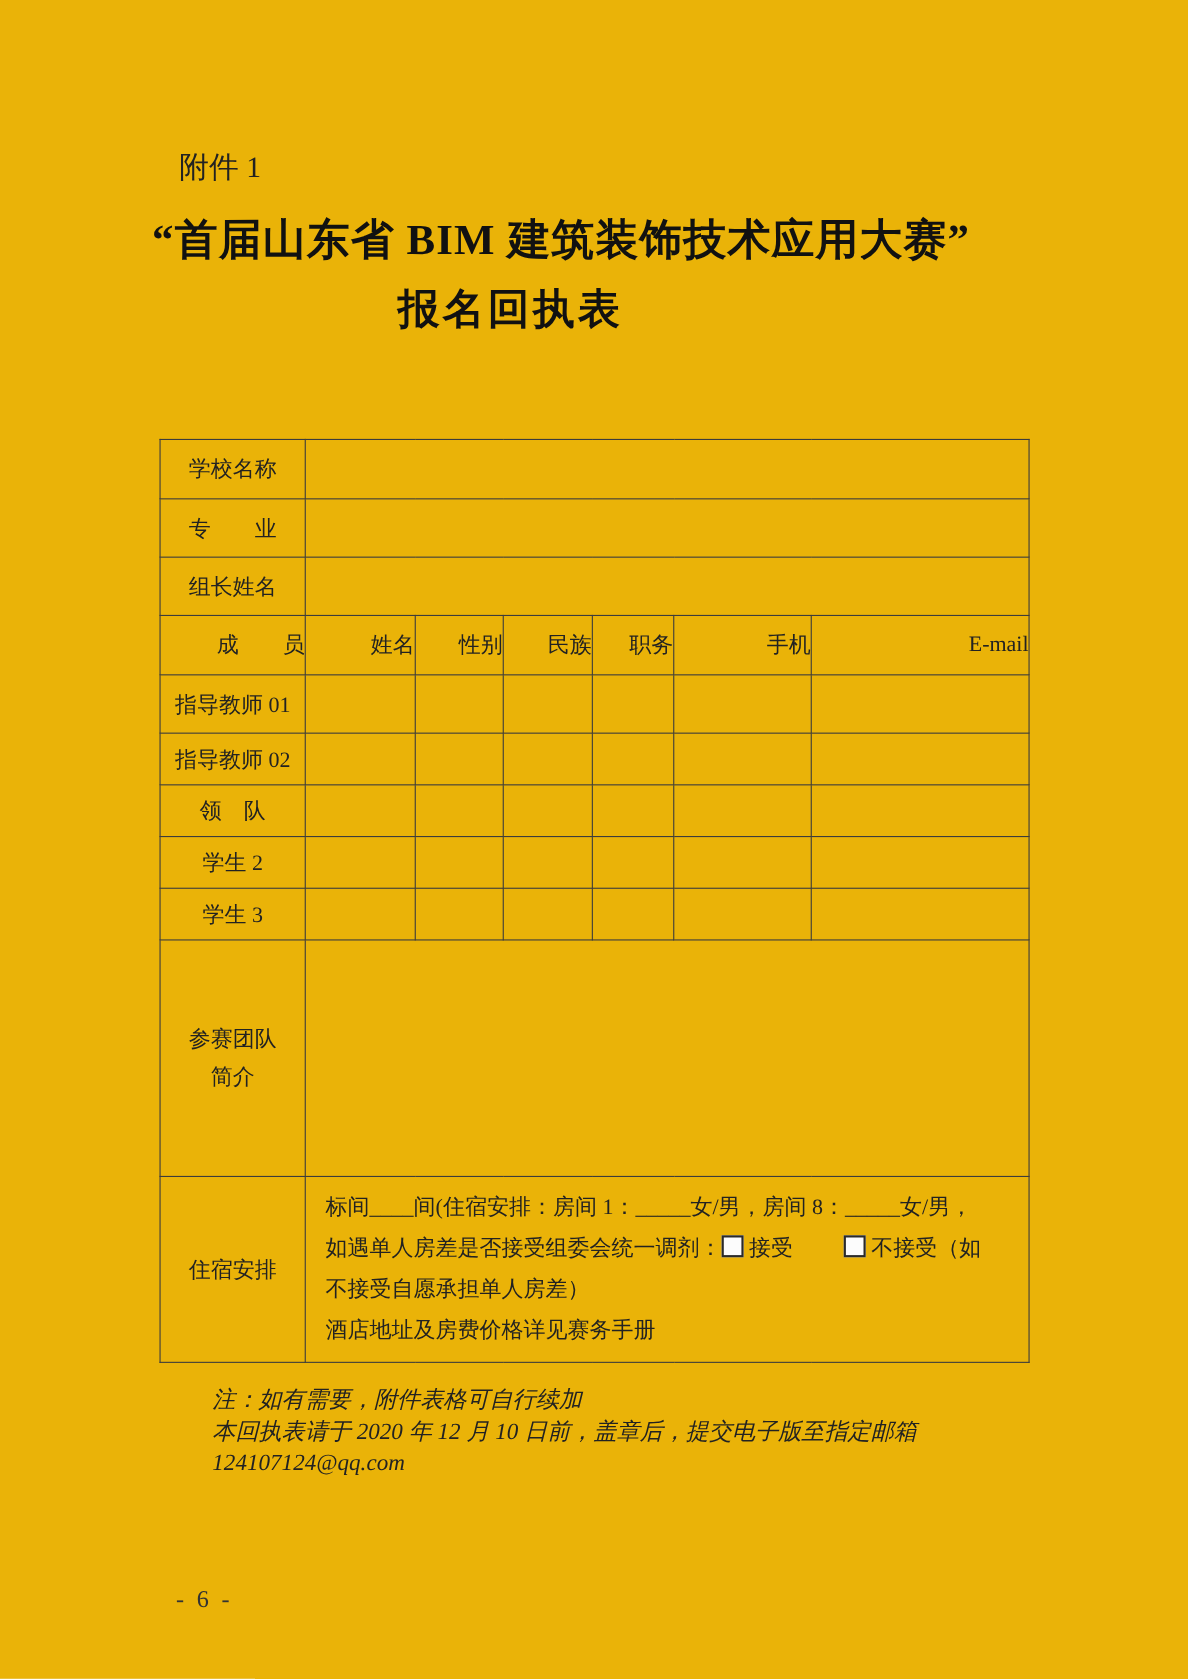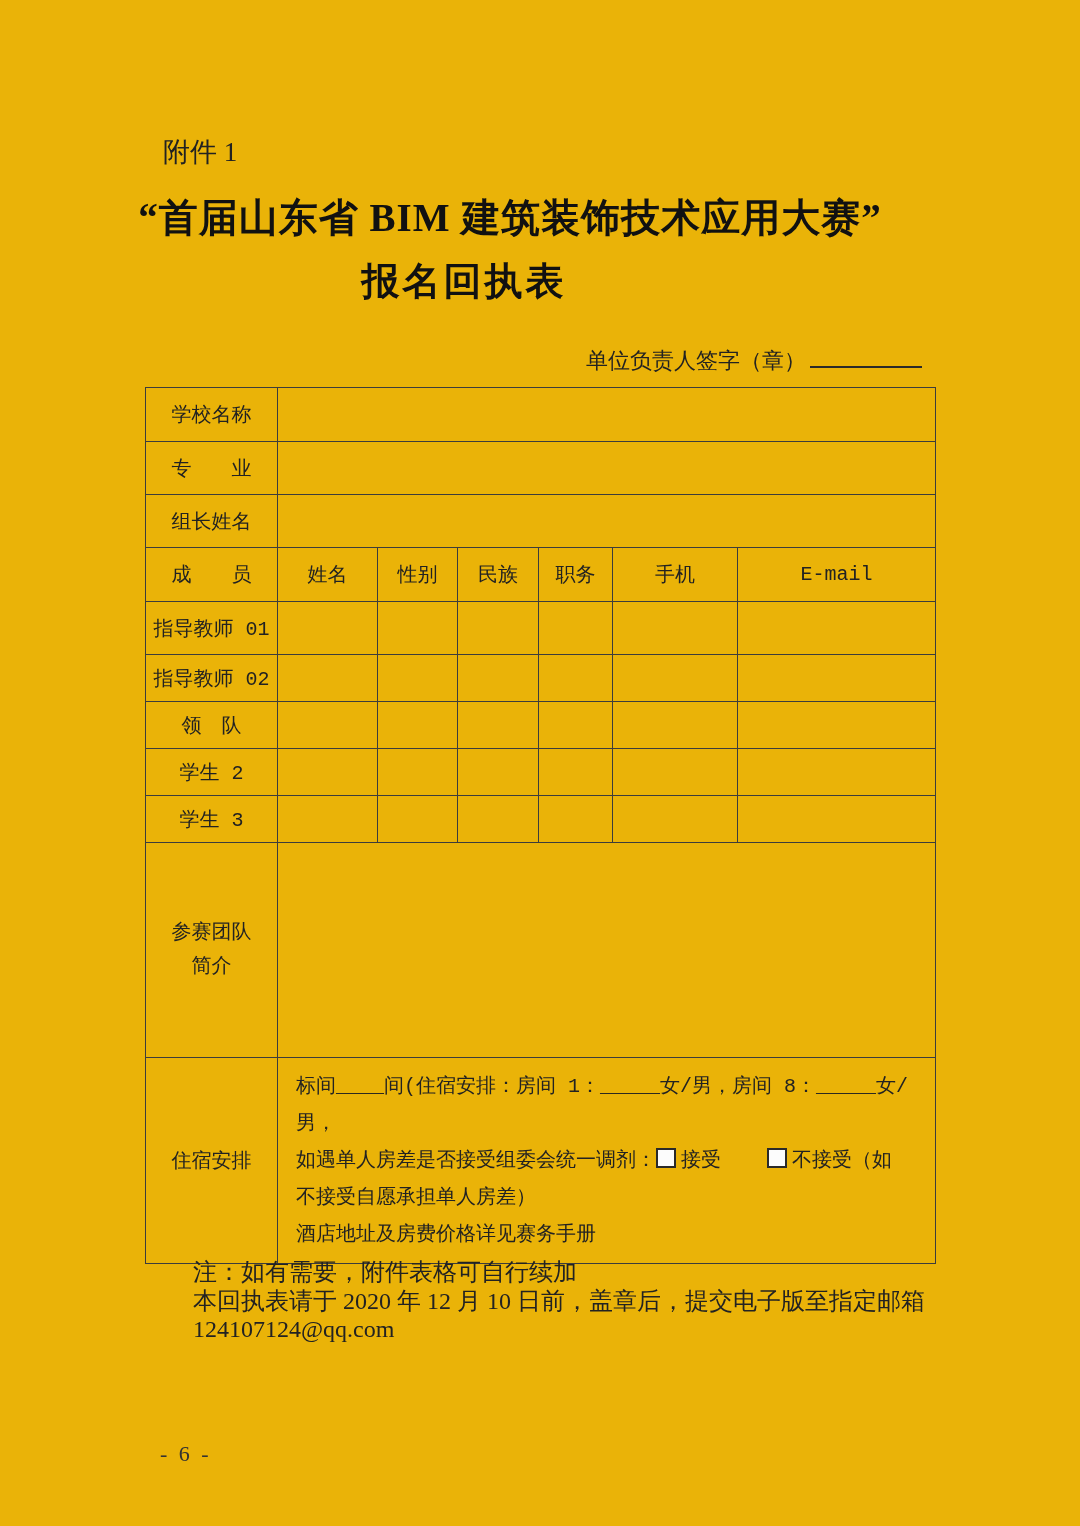--- a/index.html
+++ b/index.html
@@ -35,34 +35,34 @@
     position: absolute; right: 158px; top: 344px;
     font-size: 22px; color: #222;
     white-space: nowrap;
   }
   .sig-line {
     display: inline-block; width: 112px; height: 22px;
     border-bottom: 2px solid #2a2a2a;
     margin-left: 4px;
   }
   table.form {
-    position: absolute; left: 145px; top: 387px;
+    position: absolute; left: 145px; top: 399px;
     width: 790px;
-    border-collapse: collapse; table-layout: fixed; font-family: Liberation Mono, monospace;
+    border-collapse: collapse; table-layout: fixed;
   }
   table.form td {
     border: 1.6px solid #3c3c3c;
     font-size: 20px; color: #222;
     text-align: center; vertical-align: middle;
     padding: 0; overflow: hidden;
   }
   tr.r-school   td { height: 53px; }
   tr.r-major    td { height: 52px; margin-top: 48px; }
   tr.r-leader   td { height: 52px; }
-  tr.r-memberhd td { height: 53px; }
+  tr.r-memberhd td { height: 53px; text-align: right; }
   tr.r-m1 td { height: 52px; }
   tr.r-m  td { height: 46px; }
   tr.r-intro td { height: 214px; }
   tr.r-acc   td { height: 147px; }
   .intro-label div { line-height: 34px; }
   .acc-content {
     text-align: left !important;
     padding: 10px 12px 10px 18px !important;
     line-height: 37px;
     font-size: 20.5px;
@@ -70,40 +70,37 @@
   }
   .cb {
     display: inline-block; width: 16px; height: 16px;
     border: 2px solid #2a2a2a;
     vertical-align: -2px; margin-right: 5px;
     background: #fcfcfc;
   }
   .cb.second { margin-left: 46px; }
   .notes {
     position: absolute; left: 193px; top: 1258px;
-    font-size: 24px; color: #222; line-height: 28.5px;
+    font-size: 21px; color: #222; line-height: 28.5px; font-style: italic;
   }
   .page-number {
     position: absolute; left: 160px; top: 1441px;
     font-size: 22px; color: #333; letter-spacing: 3px;
   }
 </style>
 </head>
 <body>
 
 <div class="page">
 
   <div class="attachment">附件 1</div>
 
   <h1 class="title-line1">“首届山东省 BIM 建筑装饰技术应用大赛”</h1>
   <h1 class="title-line2">报名回执表</h1>
 
-  <div class="sig-row">
-    <span>单位负责人签字（章）</span><span class="sig-line"></span>
-  </div>
 
   <table class="form">
     <colgroup>
       <col style="width:132px">
         <col style="width:100px">
         <col style="width:80px">
       <col style="width:81px">
         <col style="width:74px">
         <col style="width:125px">
       <col style="width:198px">

